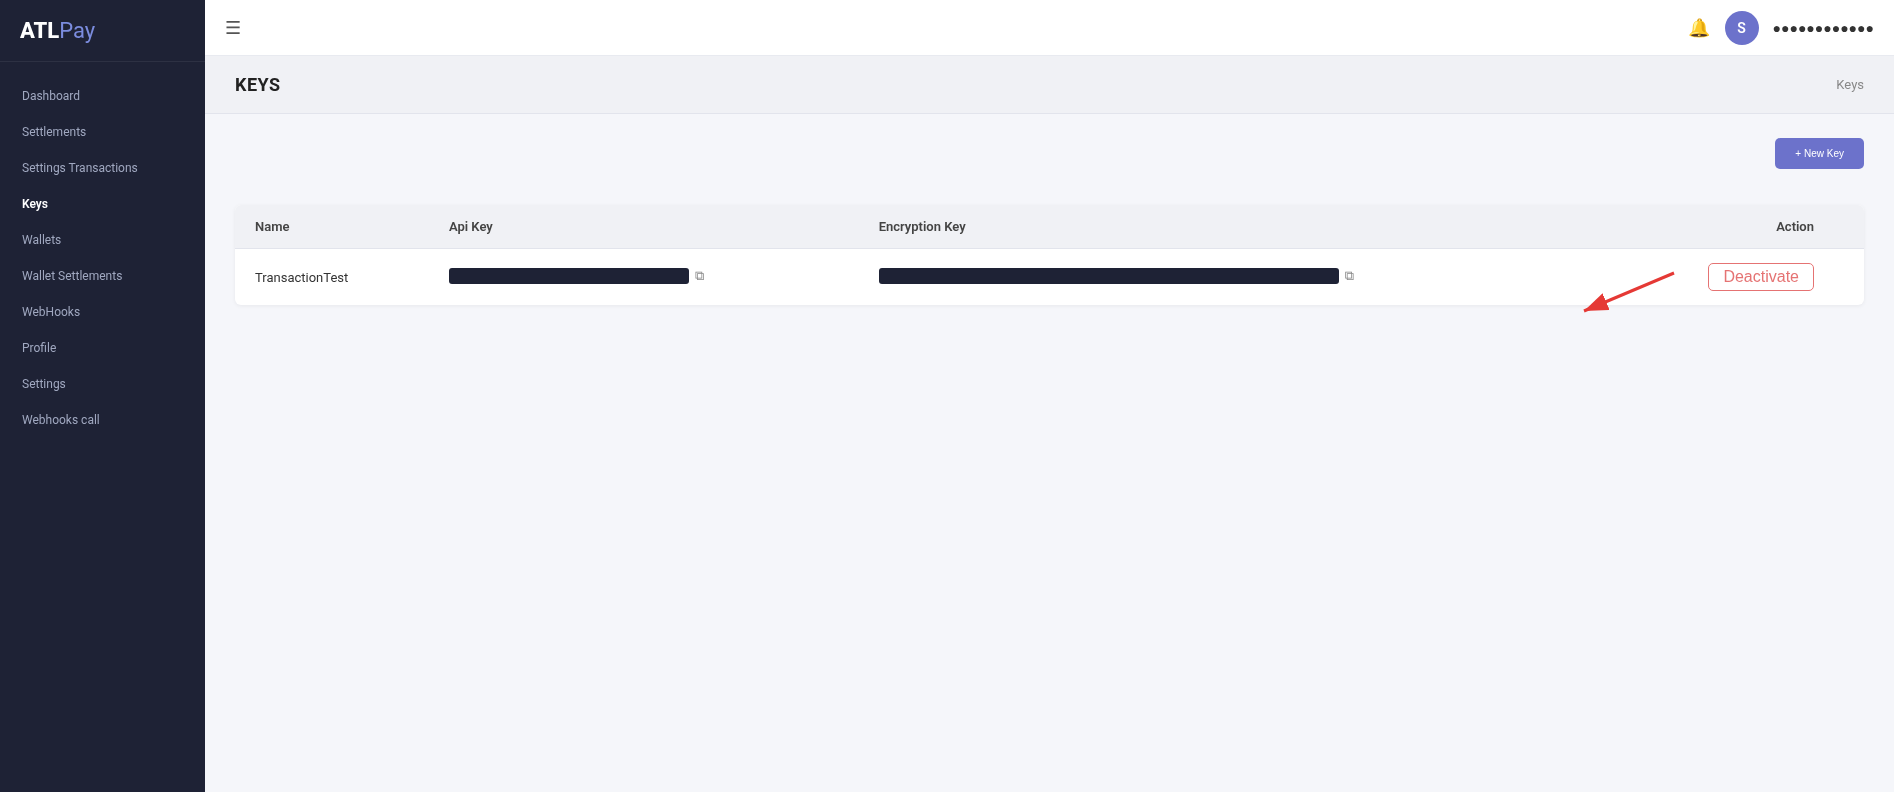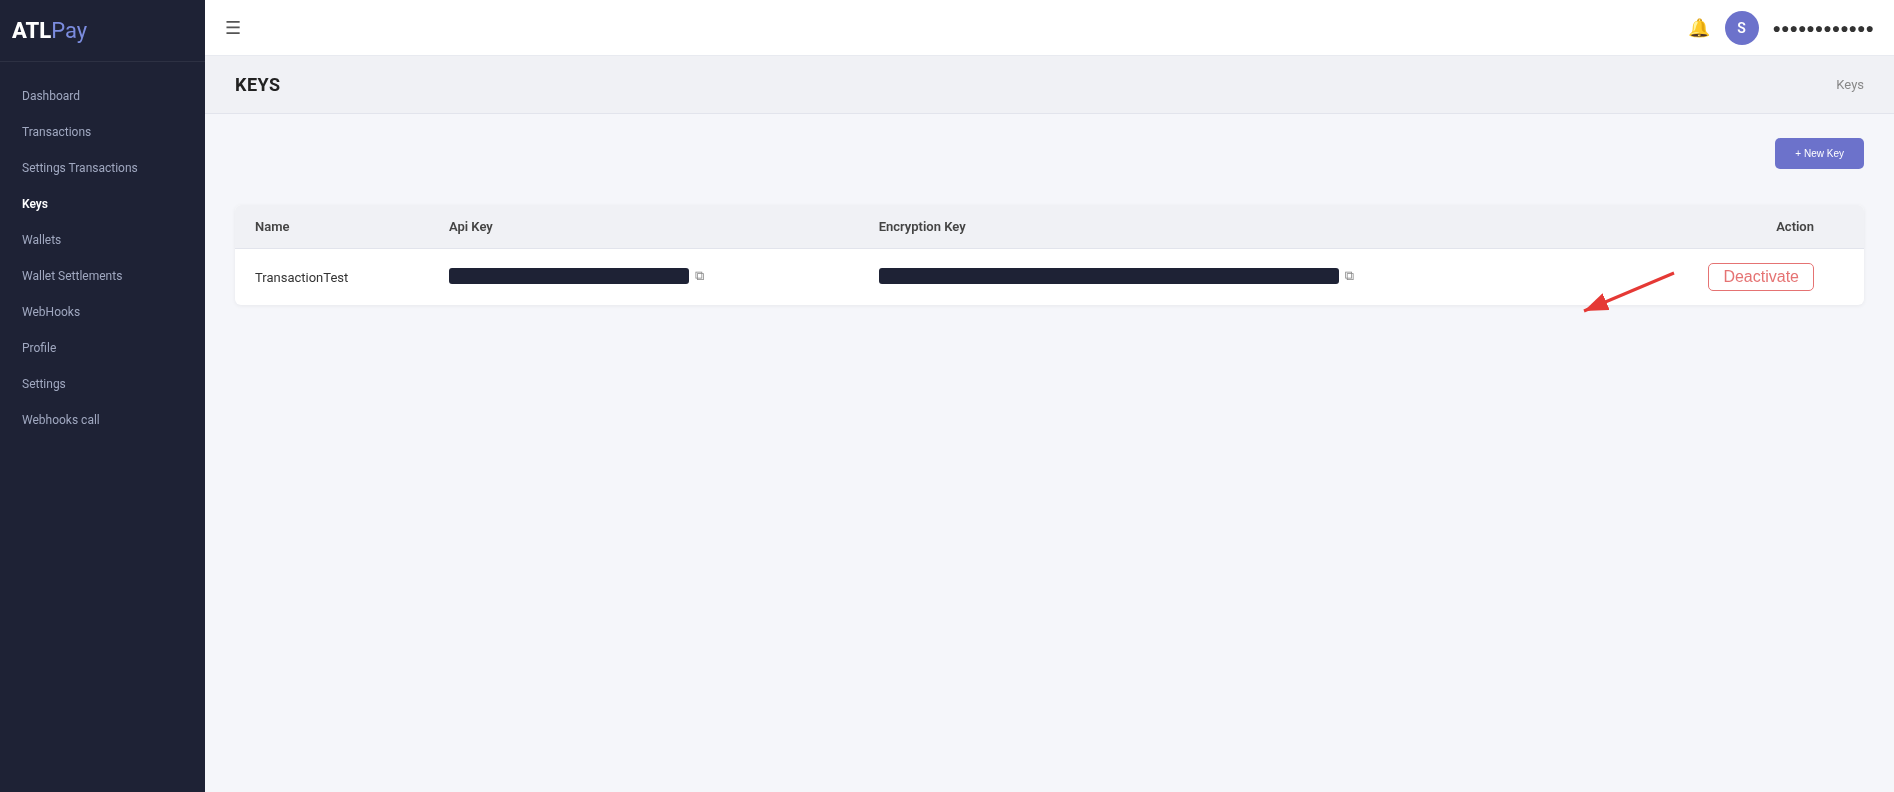--- a/index.html
+++ b/index.html
@@ -9,21 +9,21 @@
     .sidebar {
       width: 205px;
       min-width: 205px;
       background: #1e2235;
       color: #fff;
       display: flex;
       flex-direction: column;
       padding: 0;
     }
     .sidebar-logo {
-      padding: 18px 12px;
+      padding: 18px 20px;
       font-size: 22px;
       font-weight: 700;
       display: flex;
       align-items: center;
       border-bottom: 1px solid rgba(255,255,255,0.07);
     }
     .logo-atl { color: #fff; font-weight: 800; }
     .logo-pay { color: #7b8cde; font-weight: 400; }
     .sidebar-nav {
       padding: 16px 0;
@@ -222,21 +222,21 @@
 </head>
 <body>
 
 <div class="sidebar">
   <div class="sidebar-logo">
     <span class="logo-atl">ATL</span>
     <span class="logo-pay">Pay</span>
   </div>
   <nav class="sidebar-nav">
     <div class="nav-item">Dashboard</div>
-    <div class="nav-item">Transactions</div>
+    <div class="nav-item">Settlements</div>
     <div class="nav-item">Settings Transactions</div>
     <div class="nav-item active">Keys</div>
     <div class="nav-item">Wallets</div>
     <div class="nav-item">Wallet Settlements</div>
     <div class="nav-item">WebHooks</div>
     <div class="nav-item">Profile</div>
     <div class="nav-item">Settings</div>
     <div class="nav-item">Webhooks call</div>
   </nav>
 </div>

